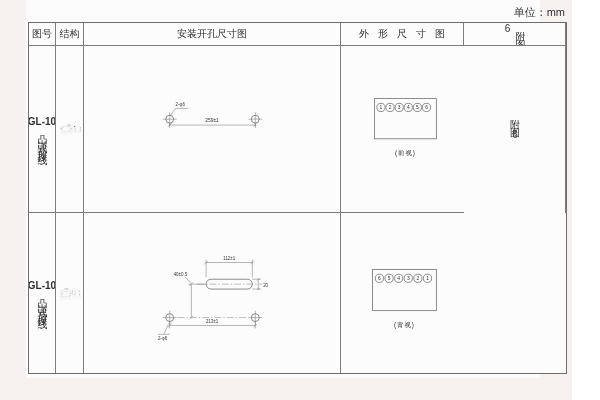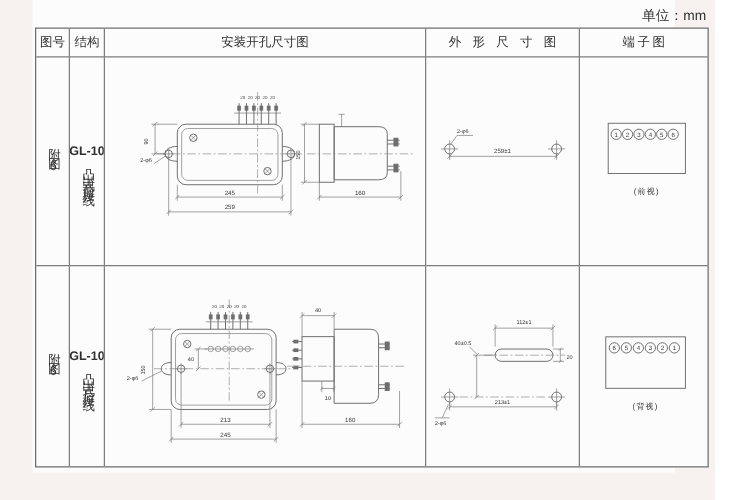--- a/index.html
+++ b/index.html
@@ -43,21 +43,20 @@
   <div class="edge edge-b"></div>
 
   <div class="unit">单位：mm</div>
 
   <div class="tbl">
 
     <div class="cell hd">图号</div>
     <div class="cell hd">结构</div>
     <div class="cell hd">安装开孔尺寸图</div>
     <div class="cell hd hd-outline">外形尺寸图</div>
-    <div class="cell hd hd-terminal c-last">端子图</div>
 
     <div class="cell">
       <span class="figlbl">附图6</span>
     </div>
     <div class="cell">
       <div class="structcol">
         <span class="model">GL-10</span>
         <span class="vtext">凸出式前接线</span>
       </div>
     </div>

